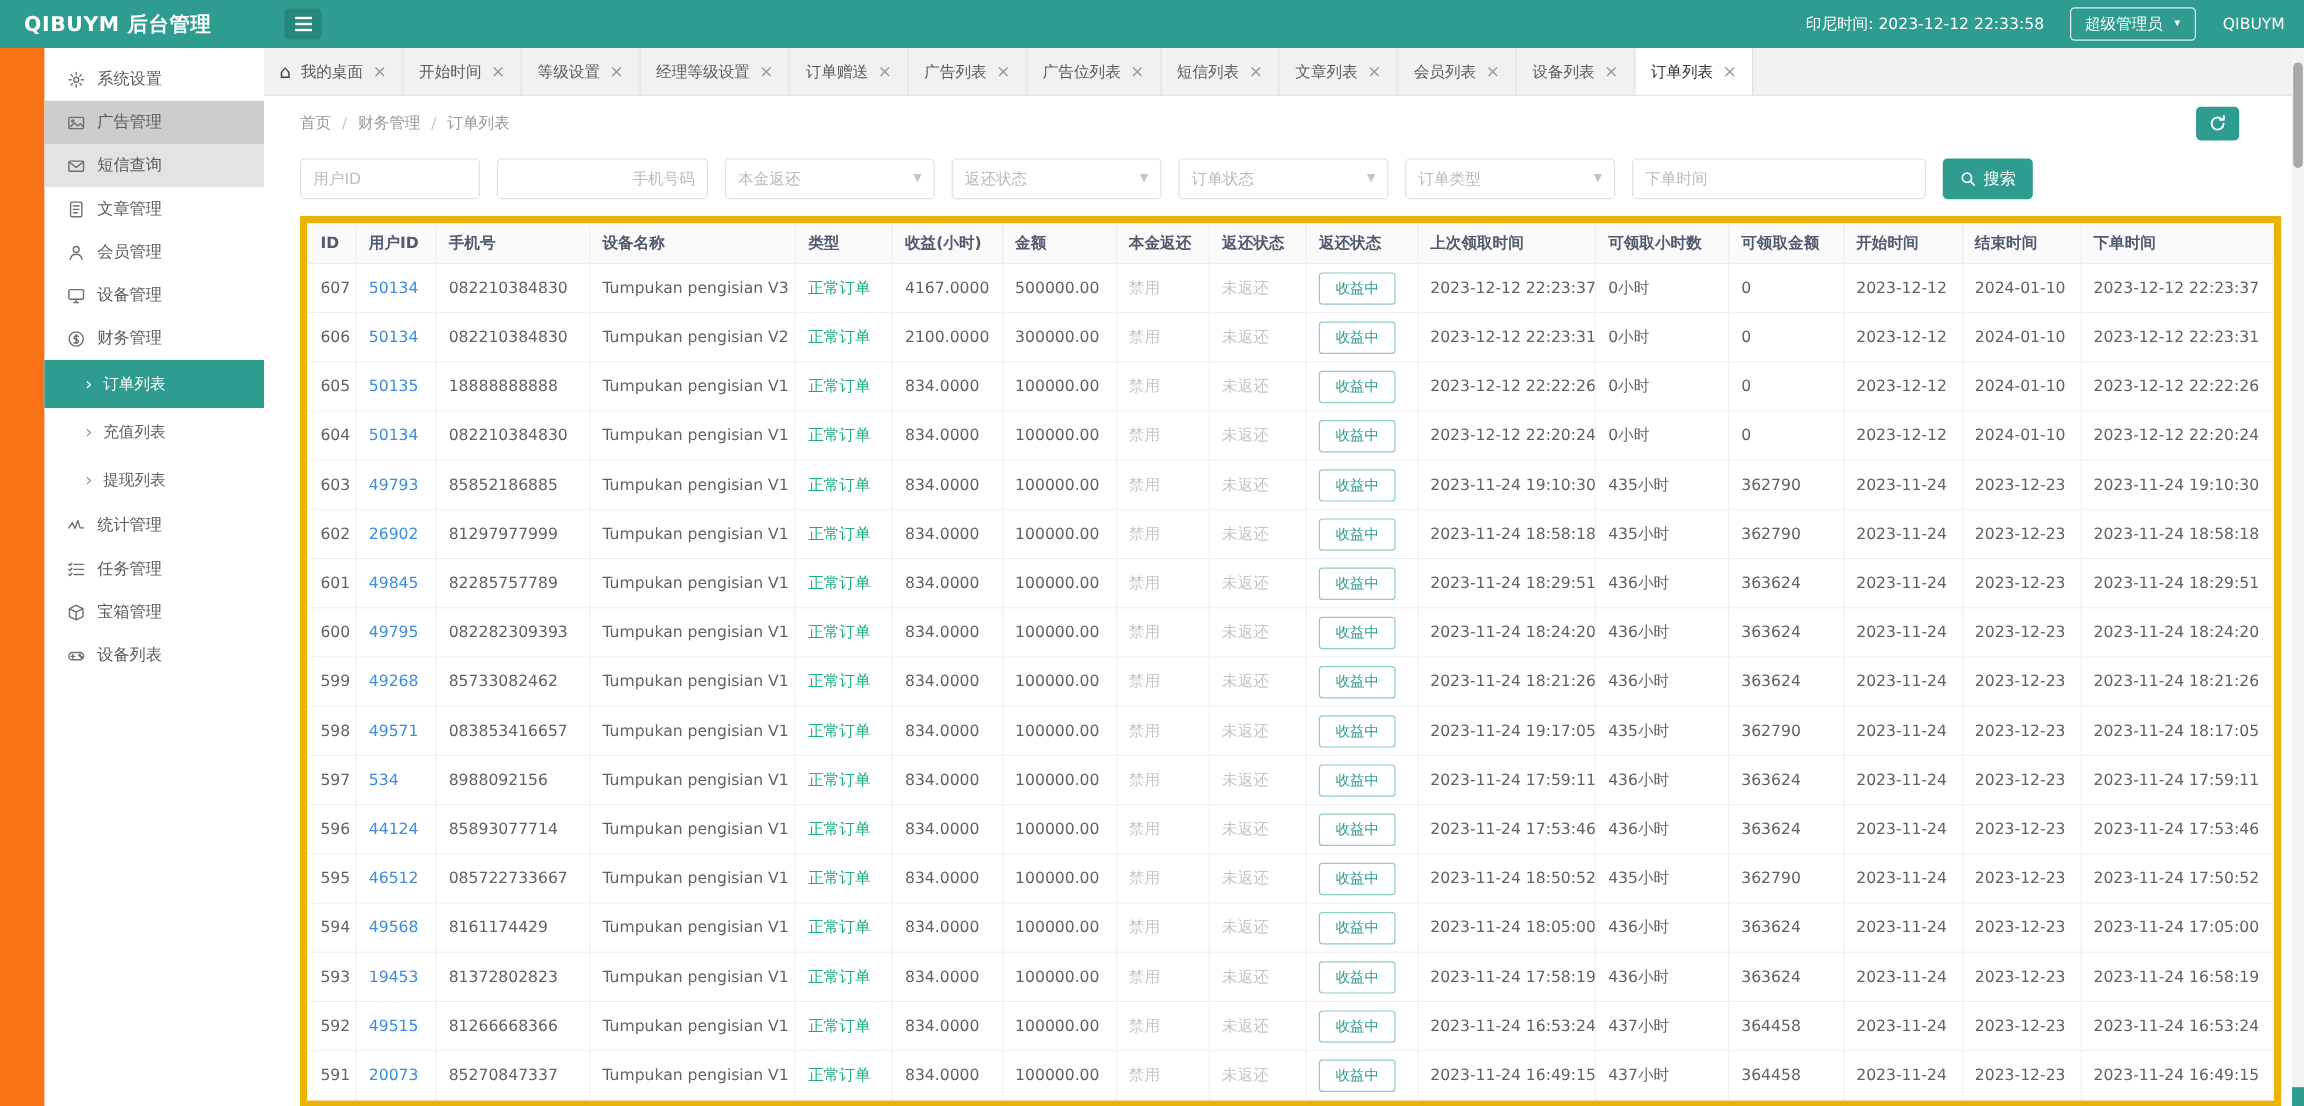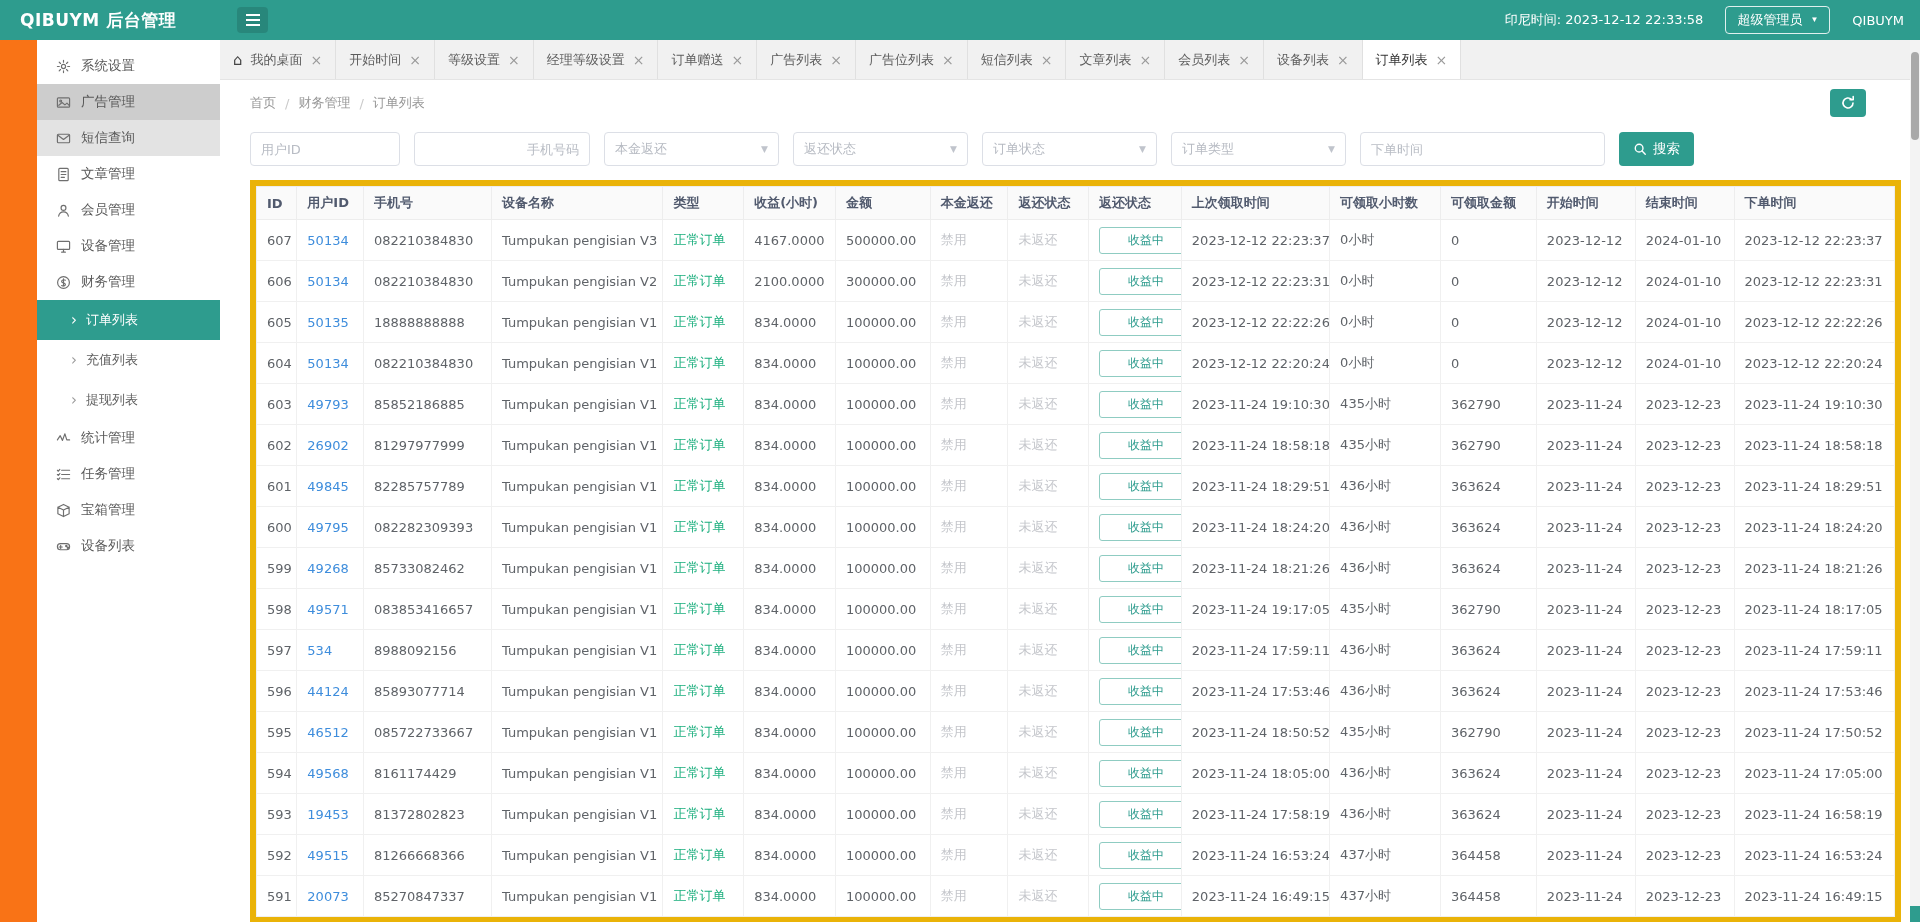--- a/index.html
+++ b/index.html
@@ -50,21 +50,21 @@
   .f-caret { color:#c0c4cc; font-size:9px; }
   .search-btn { height:34px; background:#2E9C8E; color:#fff; border:none; border-radius:4px; display:flex; align-items:center; gap:6px; padding:0 14px; font-size:13.5px; cursor:pointer; font-family:inherit; }
 
   .table-wrap { margin:0 19px 0 30px; border:6px solid #eab308; }
   table { width:100%; border-collapse:collapse; table-layout:fixed; }
   th { height:33px; background:#fafafa; font-size:13px; color:#515a6e; font-weight:700; text-align:left; padding:0 10px; border:1px solid #ededed; white-space:nowrap; overflow:hidden; }
   td { height:41px; font-size:13px; color:#5f6368; text-align:left; padding:0 10px; border:1px solid #f0f0f0; white-space:nowrap; overflow:hidden; background:#fff; }
   td.success { color:#1CAF7E; }
   td.muted { color:#c4c6cb; }
   .cell-link { color:#3E8DDC; cursor:pointer; }
-  .cell-btn { border:1px solid #8fccc2; color:#2E9C8E; background:#fff; border-radius:3px; padding:4px 28px; font-size:12px; cursor:pointer; font-family:Liberation Sans, sans-serif; }
+  .cell-btn { border:1px solid #8fccc2; color:#2E9C8E; background:#fff; border-radius:3px; padding:4px 13px; font-size:12px; cursor:pointer; font-family:Liberation Sans, sans-serif; }
 
   
   .scrollbar { position:absolute; right:0; top:40px; bottom:0; width:10px; background:#f3f3f3; z-index:10; }
   .sb-thumb { position:absolute; top:12px; left:1px; width:8px; height:88px; background:#a9a9a9; border-radius:4px; cursor:pointer; }
   .sb-bottom { position:absolute; bottom:0; left:0; width:10px; height:16px; background:#2E9C8E; }
 </style>
 </head>
 <body>
 
 <div class="app">

